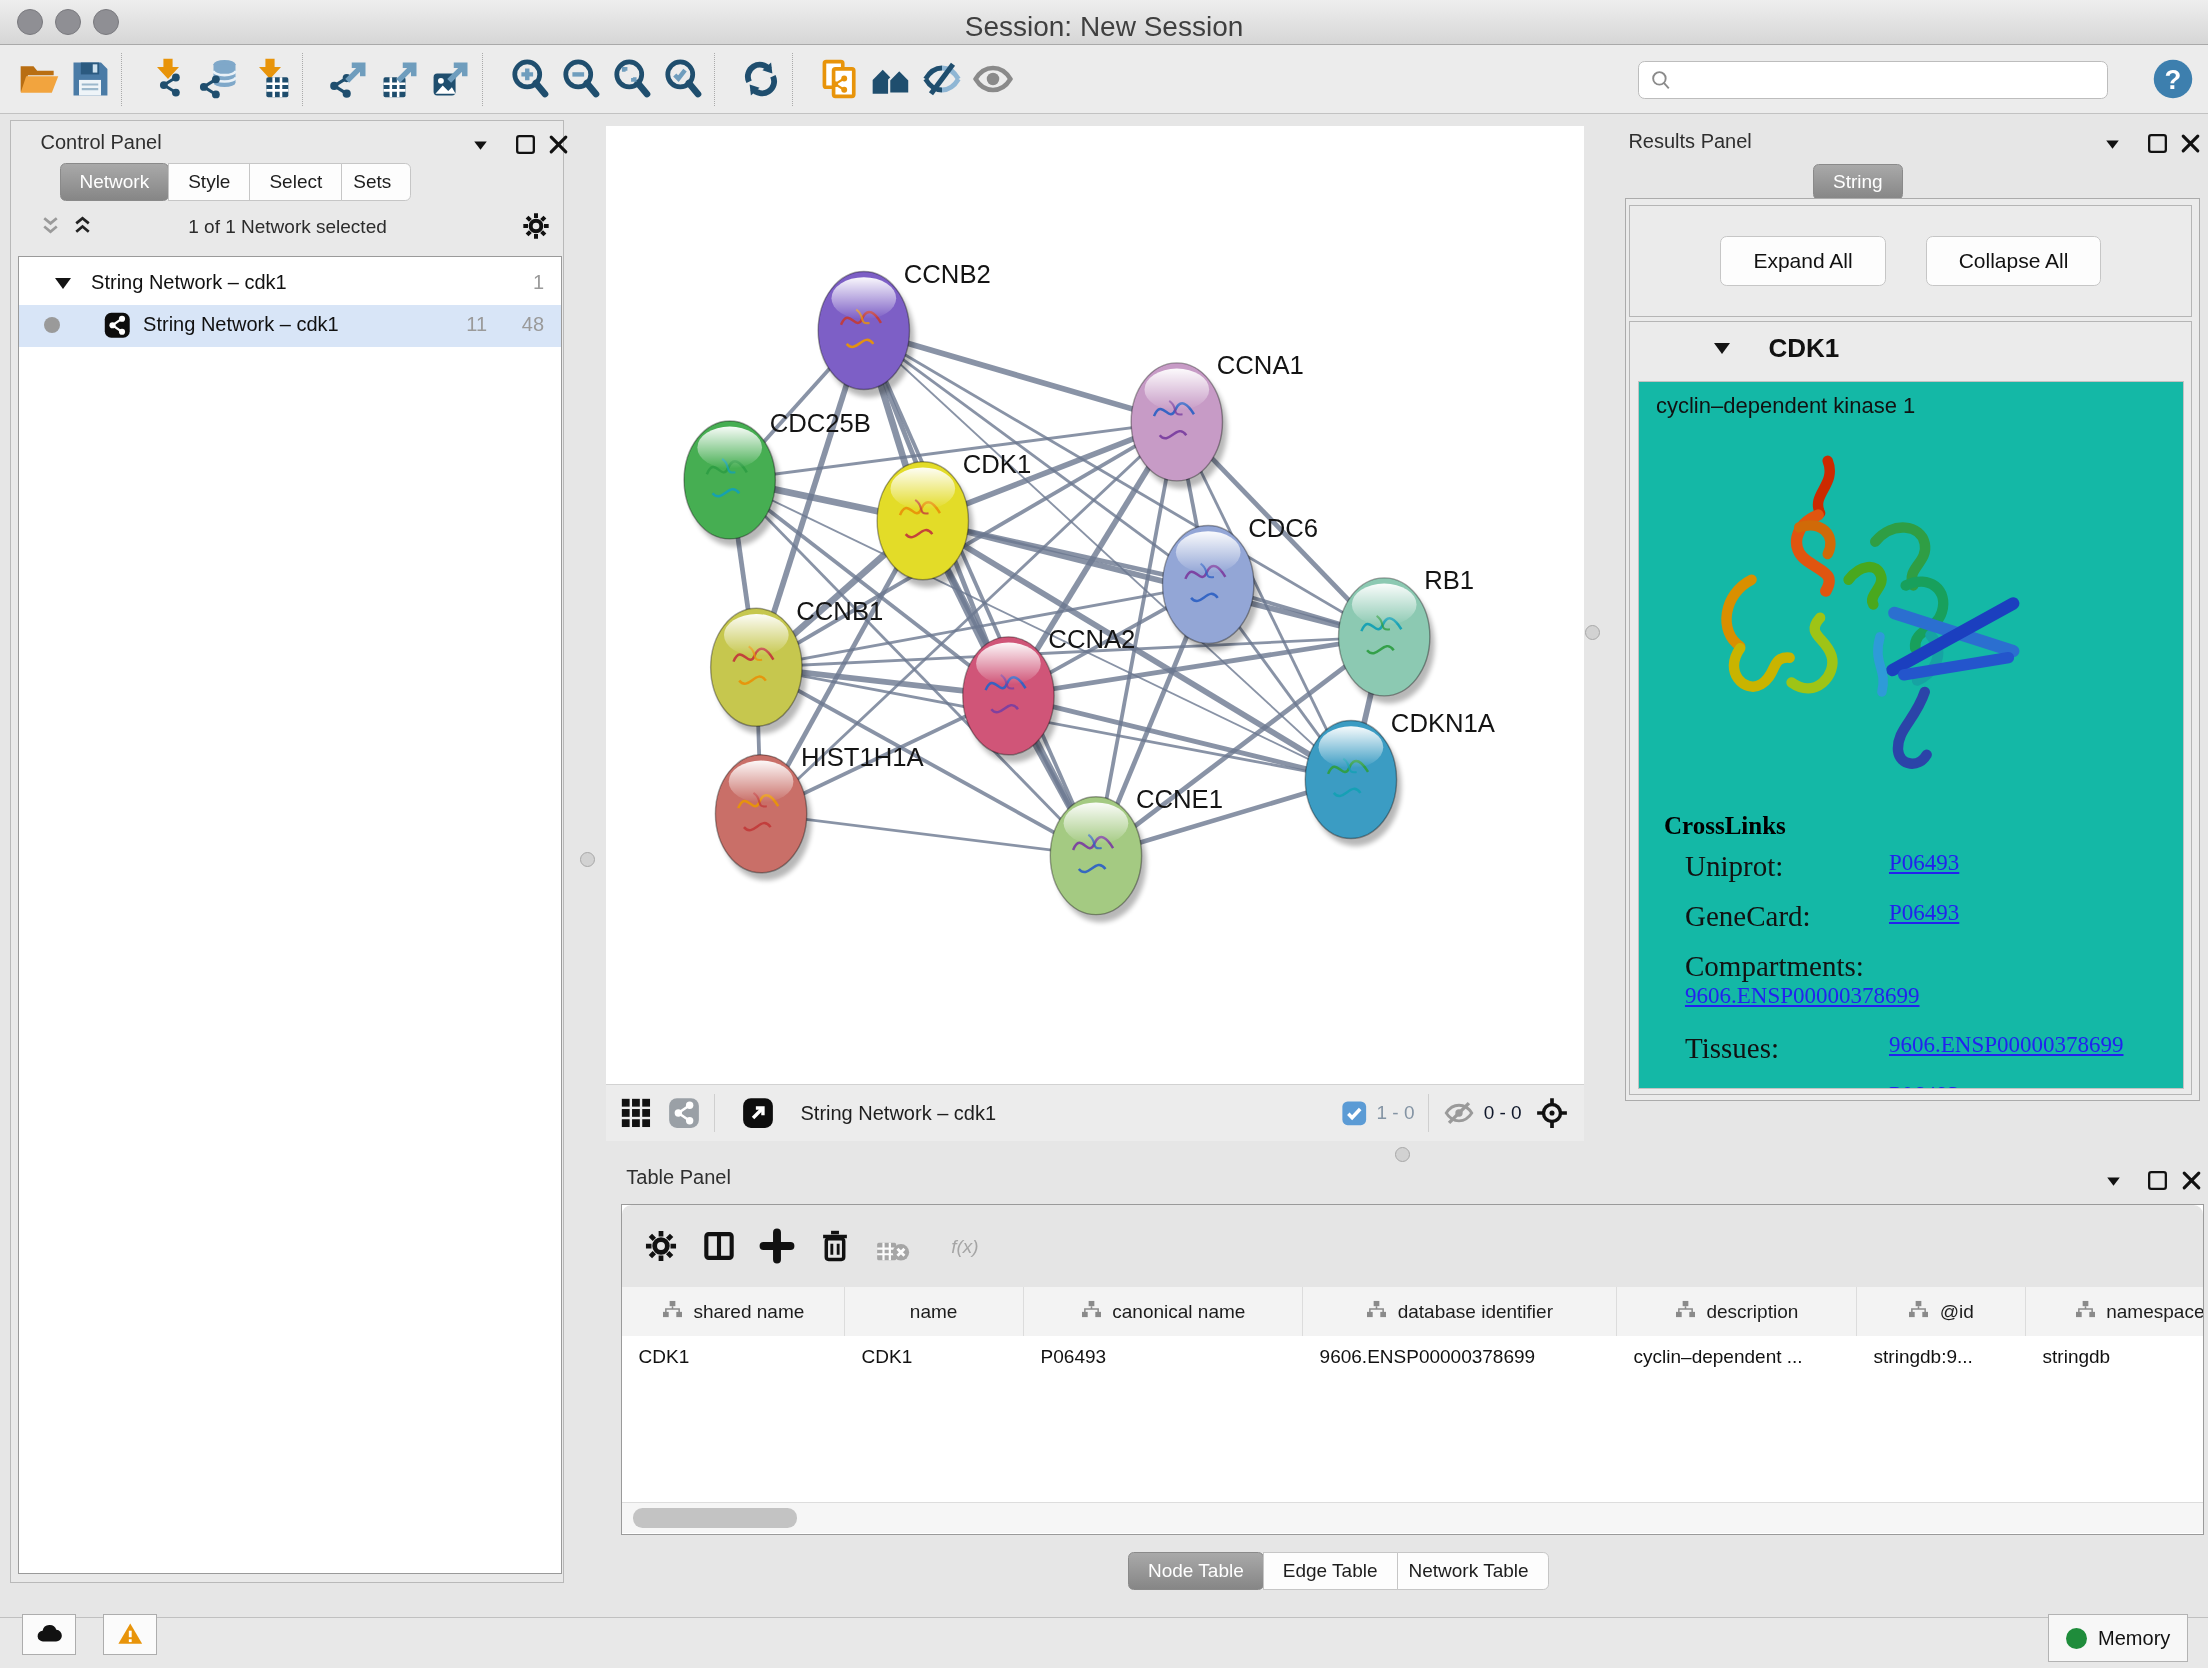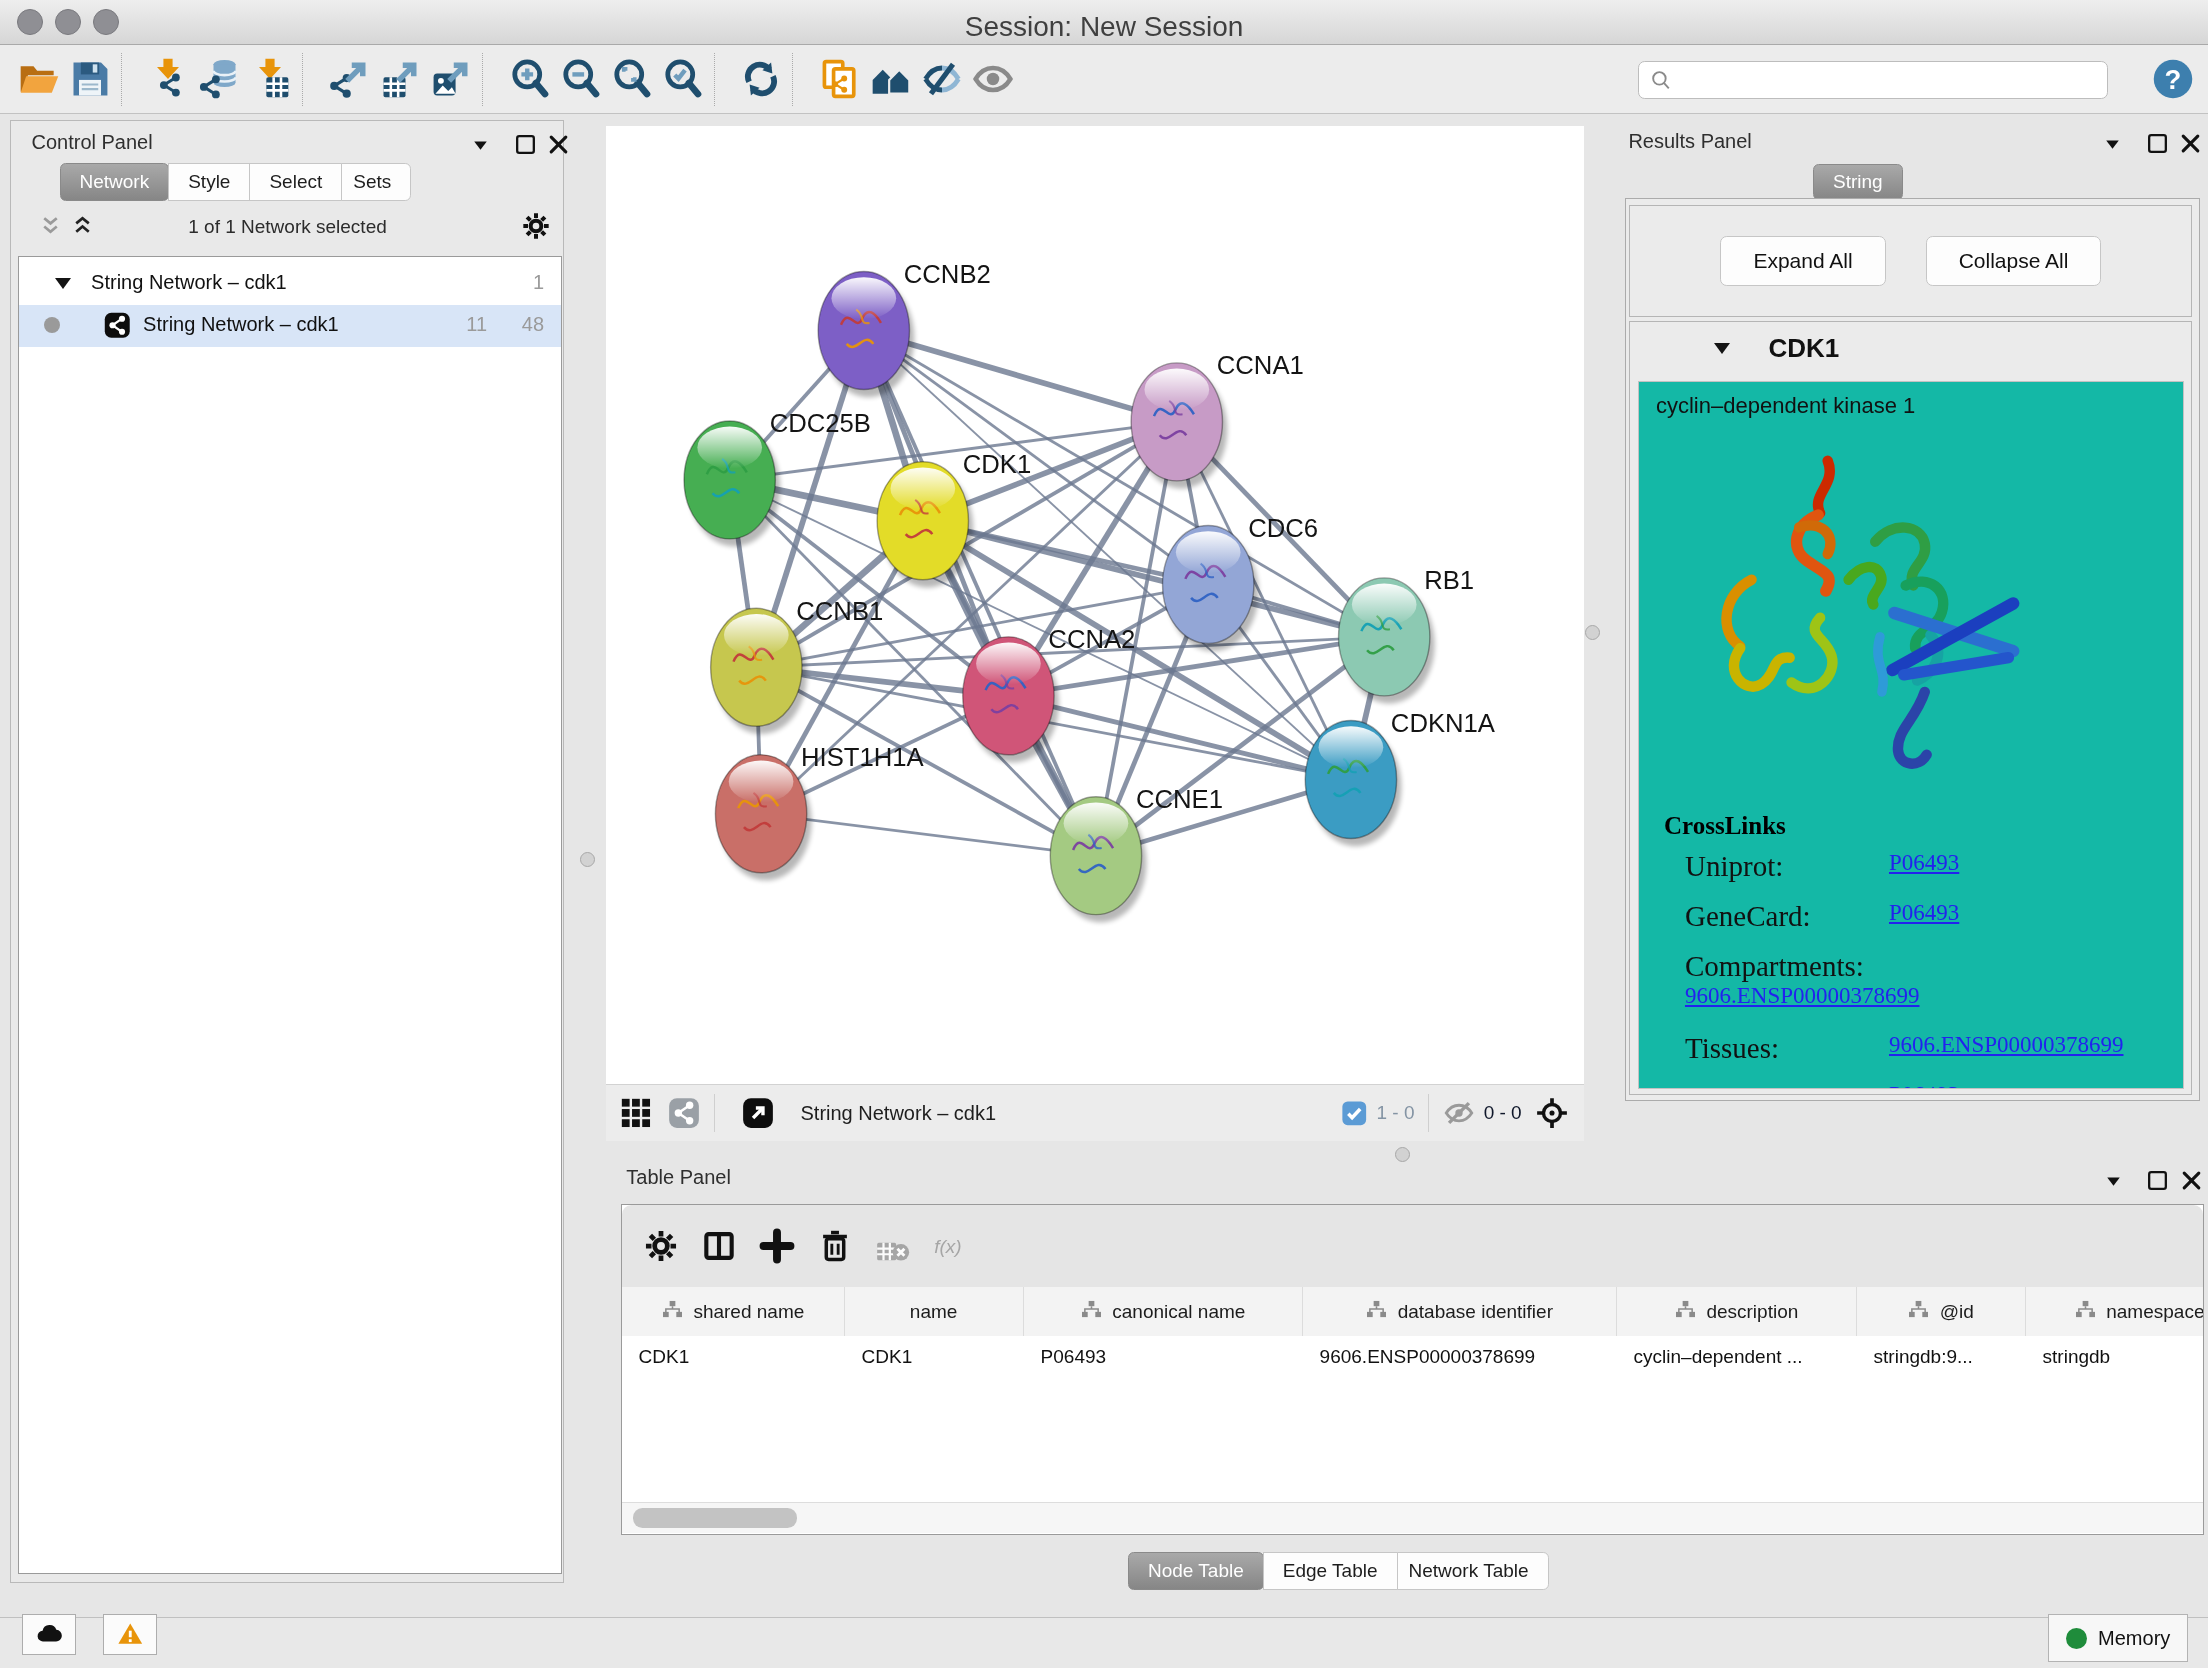--- a/index.html
+++ b/index.html
@@ -47,21 +47,21 @@
   
   #results-box{left:1624px;top:198px;width:573px;height:901px;background:#ebebeb;border:1px solid #ababab;}
   #expand-box{left:3.8px;top:5.7px;width:561px;height:110px;border:1px solid #b5b5b5;background:#ebebeb;display:flex;align-items:center;justify-content:center;gap:40px;}
   .rbtn{height:48px;padding:0 32px;background:#fdfdfd;border:1px solid #c6c6c6;border-radius:6.7px;font-size:21px;display:flex;align-items:center;color:#111;}
   #entry-box{left:3.8px;top:122px;width:561px;height:772px;border:1px solid #b5b5b5;background:#ebebeb;}
   #entry-inner{left:7.6px;top:59px;width:544px;height:706px;border:1px solid #c2c2c2;background:#14b8a6;overflow:hidden;}
   .xl-row{font-family:"Liberation Serif",serif;font-size:29px;color:#111;}
   .xl-link{color:#2222ee;text-decoration:underline;font-family:"Liberation Serif",serif;font-size:23px;}
   
   #table-box{left:620px;top:1204px;width:1581px;height:329px;background:#fff;border:1.9px solid #9a9a9a;overflow:hidden;}
-  #table-toolbar{left:0;top:0;width:100%;height:82px;background:#e5e5e5;border-radius:9.5px 9.5px 0 0;display:flex;align-items:center;}
+  #table-toolbar{left:0;top:0;width:100%;height:82px;background:#e5e5e5;border-radius:9.5px 9.5px 0 0;display:flex;align-items:center;text-align:right;}
   #table-toolbar .ic{width:38px;height:38px;margin-left:20px;}
   #table-toolbar .ic svg{width:38px;height:38px;}
   #thead{left:0;top:82px;width:1712px;height:49px;background:#f3f3f3;border-bottom:1px solid #c9c9c9;display:flex;}
   .th{display:flex;align-items:center;justify-content:center;gap:9.5px;font-size:19px;color:#1c1c1c;border-right:1px solid #dcdcdc;box-sizing:border-box;}
   .th svg{width:23px;height:19px;flex:0 0 auto;}
   #trow{left:0;top:131px;width:1712px;height:42px;display:flex;background:#fff;}
   .td{font-size:19px;color:#111;display:flex;align-items:center;padding-left:17px;box-sizing:border-box;}
   #hscroll{left:0;top:297px;width:100%;height:30px;background:#f6f6f6;border-top:1px solid #ddd;}
   #hthumb{left:11.4px;top:4.8px;width:164px;height:20px;background:#c3c3c3;border-radius:9.5px;}
   
@@ -270,21 +270,21 @@
     <input id="search-input" placeholder="" style="">
   </div>
   <div class="abs" id="help-btn">
     <svg viewBox="0 0 24 24">
         <circle cx="12" cy="12" r="10.5" fill="#3d7fae"></circle>
         <text x="12" y="17.5" text-anchor="middle" font-size="15" font-weight="bold" fill="#fff">?</text>
       </svg>
   </div>
 
   <div class="abs panel" style="left:9.5px;top:120px;width:554px;height:1463px">
-    <div class="abs panel-title" style="left:21px;top:9.5px">Control Panel</div>
+    <div class="abs panel-title" style="left:30px;top:9.5px">Control Panel</div>
     <div class="abs mini-ic" style="left:457px;top:11.4px"><svg viewBox="0 0 24 24">
           <path d="M6 9h12l-6 8z" fill="#111"></path>
         </svg></div>
     <div class="abs mini-ic" style="left:502px;top:11.4px"><svg viewBox="0 0 24 24">
           <rect x="4" y="4" width="16" height="16" rx="2" fill="none" stroke="#111" stroke-width="2.2"></rect>
         </svg></div>
     <div class="abs mini-ic" style="left:535px;top:11.4px"><svg viewBox="0 0 24 24">
           <path d="M5 5l14 14M19 5L5 19" stroke="#111" stroke-width="3" stroke-linecap="round"></path>
         </svg></div>
     <div class="abs tabrow" id="cp-tabs" style="left:49px;top:42px">

